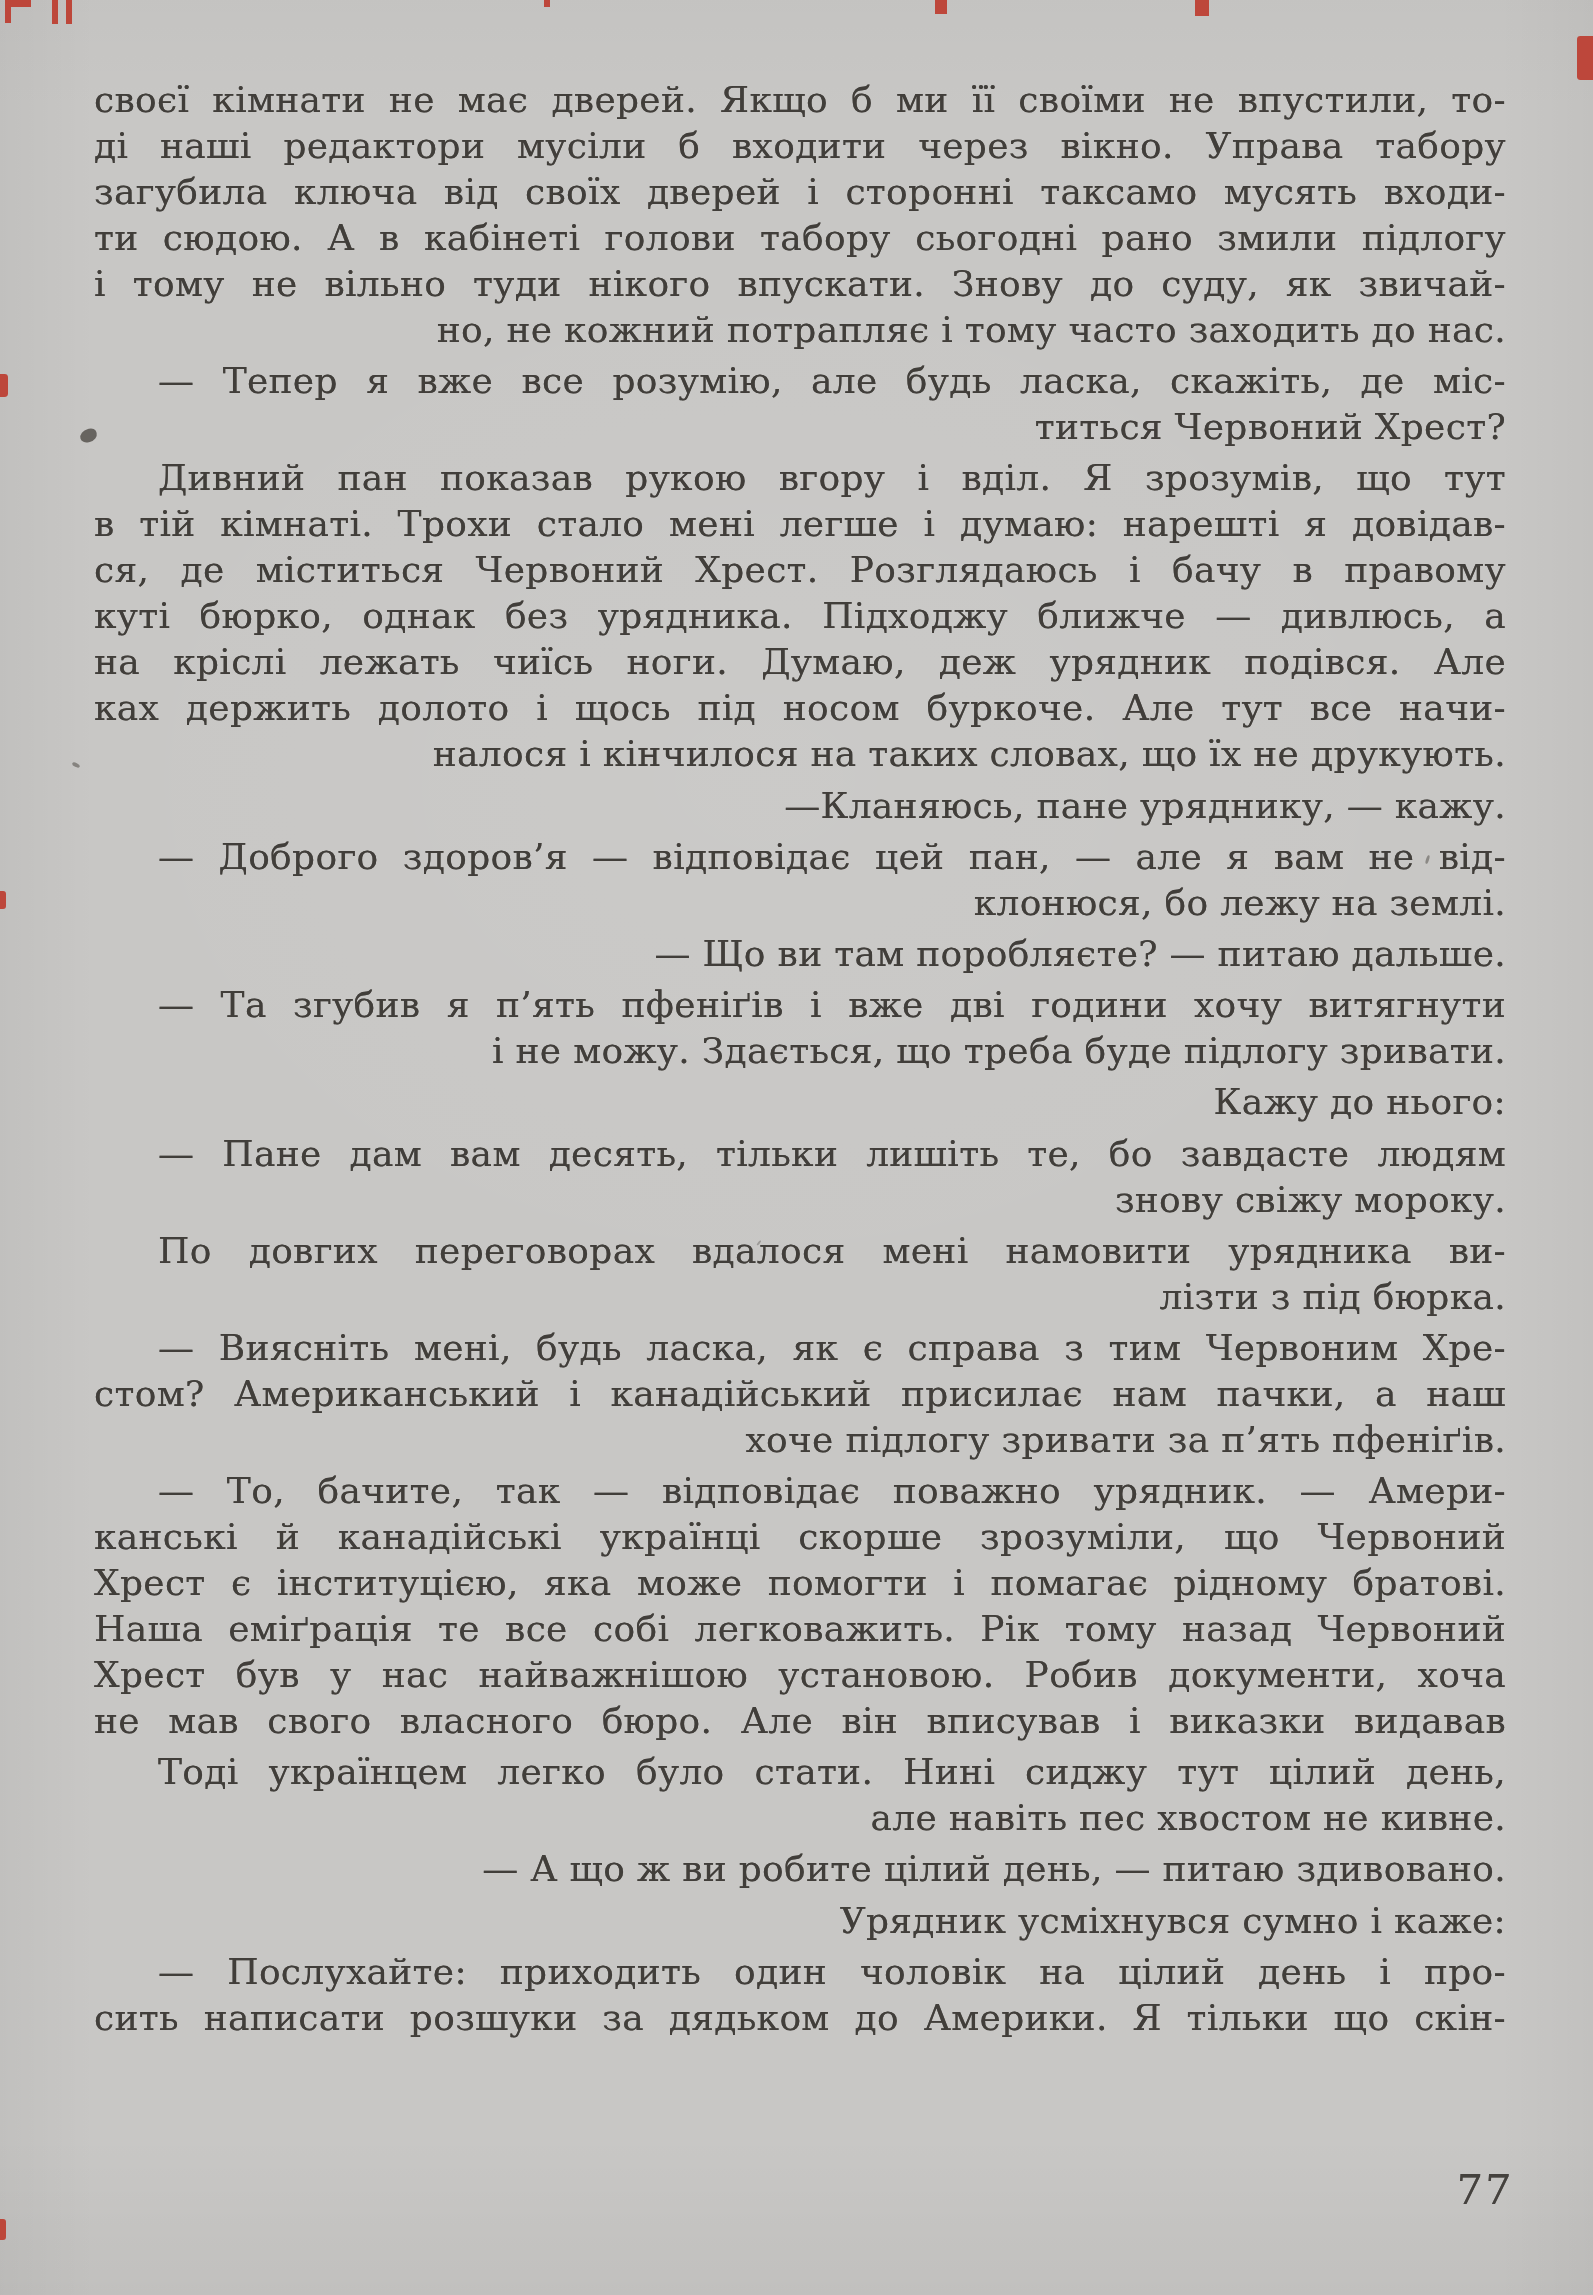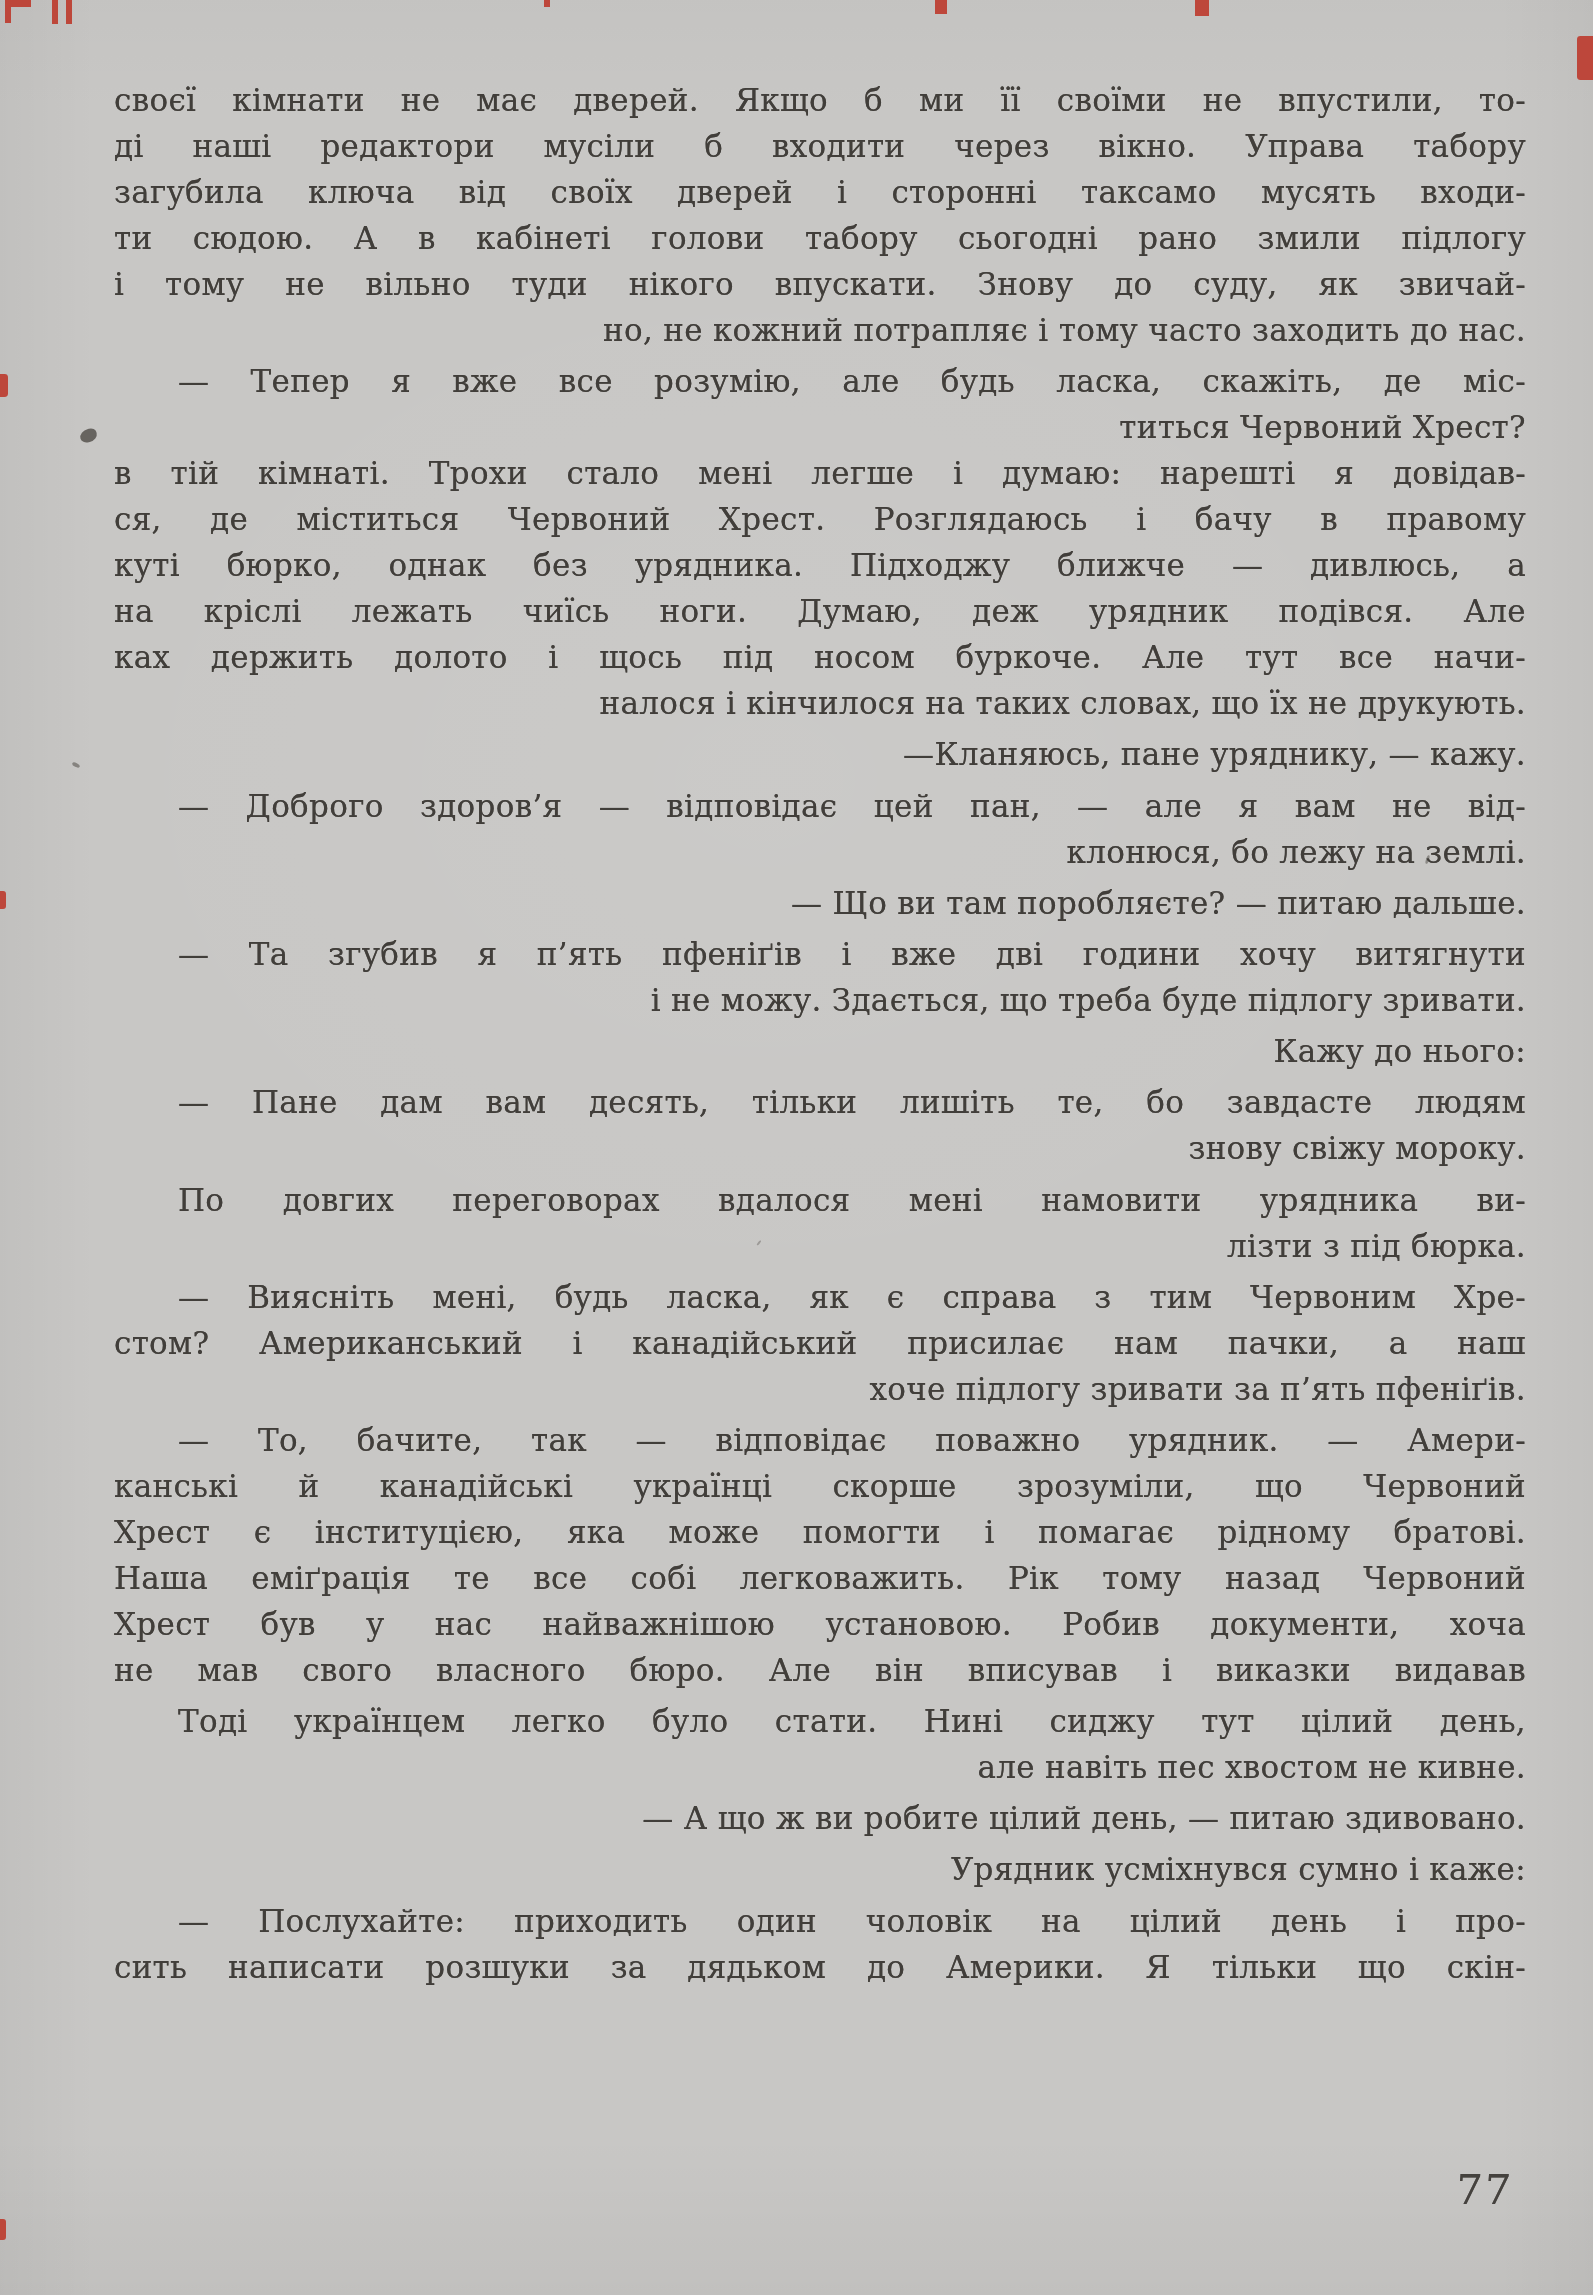--- a/index.html
+++ b/index.html
@@ -17,26 +17,25 @@
       linear-gradient(90deg, rgba(0,0,0,0.035) 0%, rgba(0,0,0,0) 6%, rgba(0,0,0,0) 94%, rgba(0,0,0,0.03) 100%),
       linear-gradient(180deg, rgba(0,0,0,0.02) 0%, rgba(0,0,0,0) 5%, rgba(0,0,0,0) 93%, rgba(0,0,0,0.035) 100%),
       #c8c7c5;
     font-family: "DejaVu Serif", "Liberation Serif", serif;
   }
   .text-block {
     position: absolute;
     left: 94px;
     top: 77px;
     width: 1412px;
-    font-size: 31px;
+    font-size: 36px;
     line-height: 46px;
     letter-spacing: 0.3px;
     color: #413e3a;
     text-shadow: 0 0 0.6px rgba(52,49,45,0.65);
-    margin-left: 20px;
   }
   .line {
     text-align: right;
     white-space: normal;
   }
   .line.fill {
     text-align: justify;
     text-align-last: justify;
   }
   .line.indent {
@@ -120,20 +119,21 @@
 
   <div class="text-block">
       <div class="line fill">своєї кімнати не має дверей. Якщо б ми її своїми не впустили, то-</div>
       <div class="line fill">ді наші редактори мусіли б входити через вікно. Управа табору</div>
       <div class="line fill">загубила ключа від своїх дверей і сторонні таксамо мусять входи-</div>
       <div class="line fill">ти сюдою. А в кабінеті голови табору сьогодні рано змили підлогу</div>
       <div class="line fill">і тому не вільно туди нікого впускати. Знову до суду, як звичай-</div>
       <div class="line">но, не кожний потрапляє і тому часто заходить до нас.</div>
       <div class="line fill indent">— Тепер я вже все розумію, але будь ласка, скажіть, де міс-</div>
       <div class="line">титься Червоний Хрест?</div>
+      <div class="line fill indent">Дивний пан показав рукою вгору і вділ. Я зрозумів, що тут</div>
       <div class="line fill">в тій кімнаті. Трохи стало мені легше і думаю: нарешті я довідав-</div>
       <div class="line fill">ся, де міститься Червоний Хрест. Розглядаюсь і бачу в правому</div>
       <div class="line fill">куті бюрко, однак без урядника. Підходжу ближче — дивлюсь, а</div>
       <div class="line fill">на кріслі лежать чиїсь ноги. Думаю, деж урядник подівся. Але</div>
       <div class="line fill">ках держить долото і щось під носом буркоче. Але тут все начи-</div>
       <div class="line">налося і кінчилося на таких словах, що їх не друкують.</div>
       <div class="line indent">—Кланяюсь, пане уряднику, — кажу.</div>
       <div class="line fill indent">— Доброго здоров’я — відповідає цей пан, — але я вам не від-</div>
       <div class="line">клонюся, бо лежу на землі.</div>
       <div class="line indent">— Що ви там поробляєте? — питаю дальше.</div>

